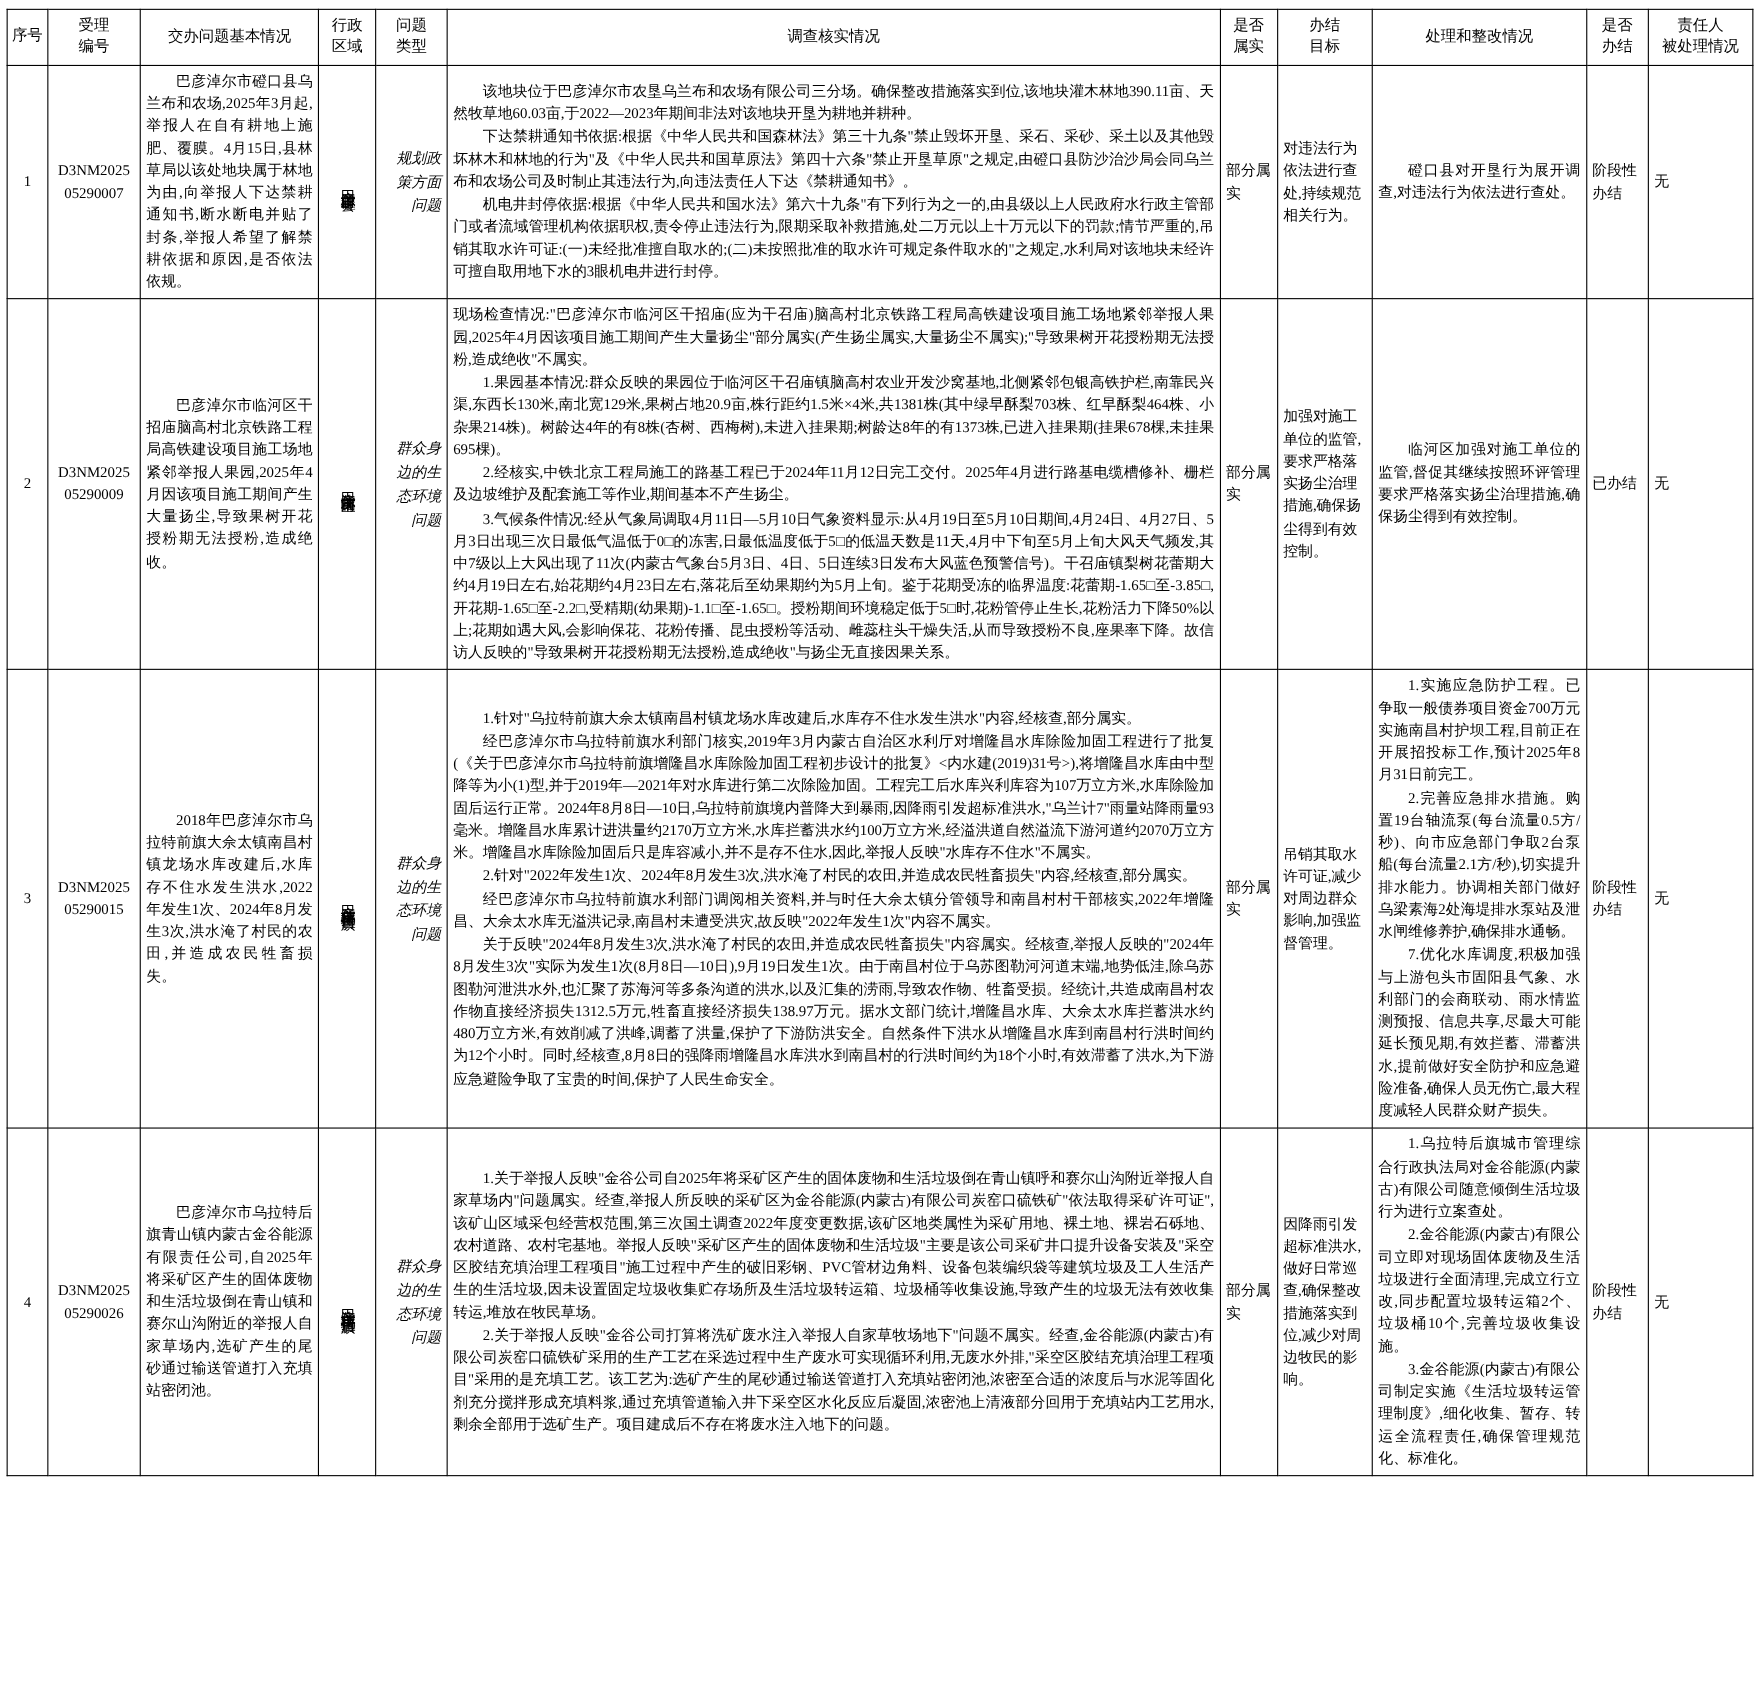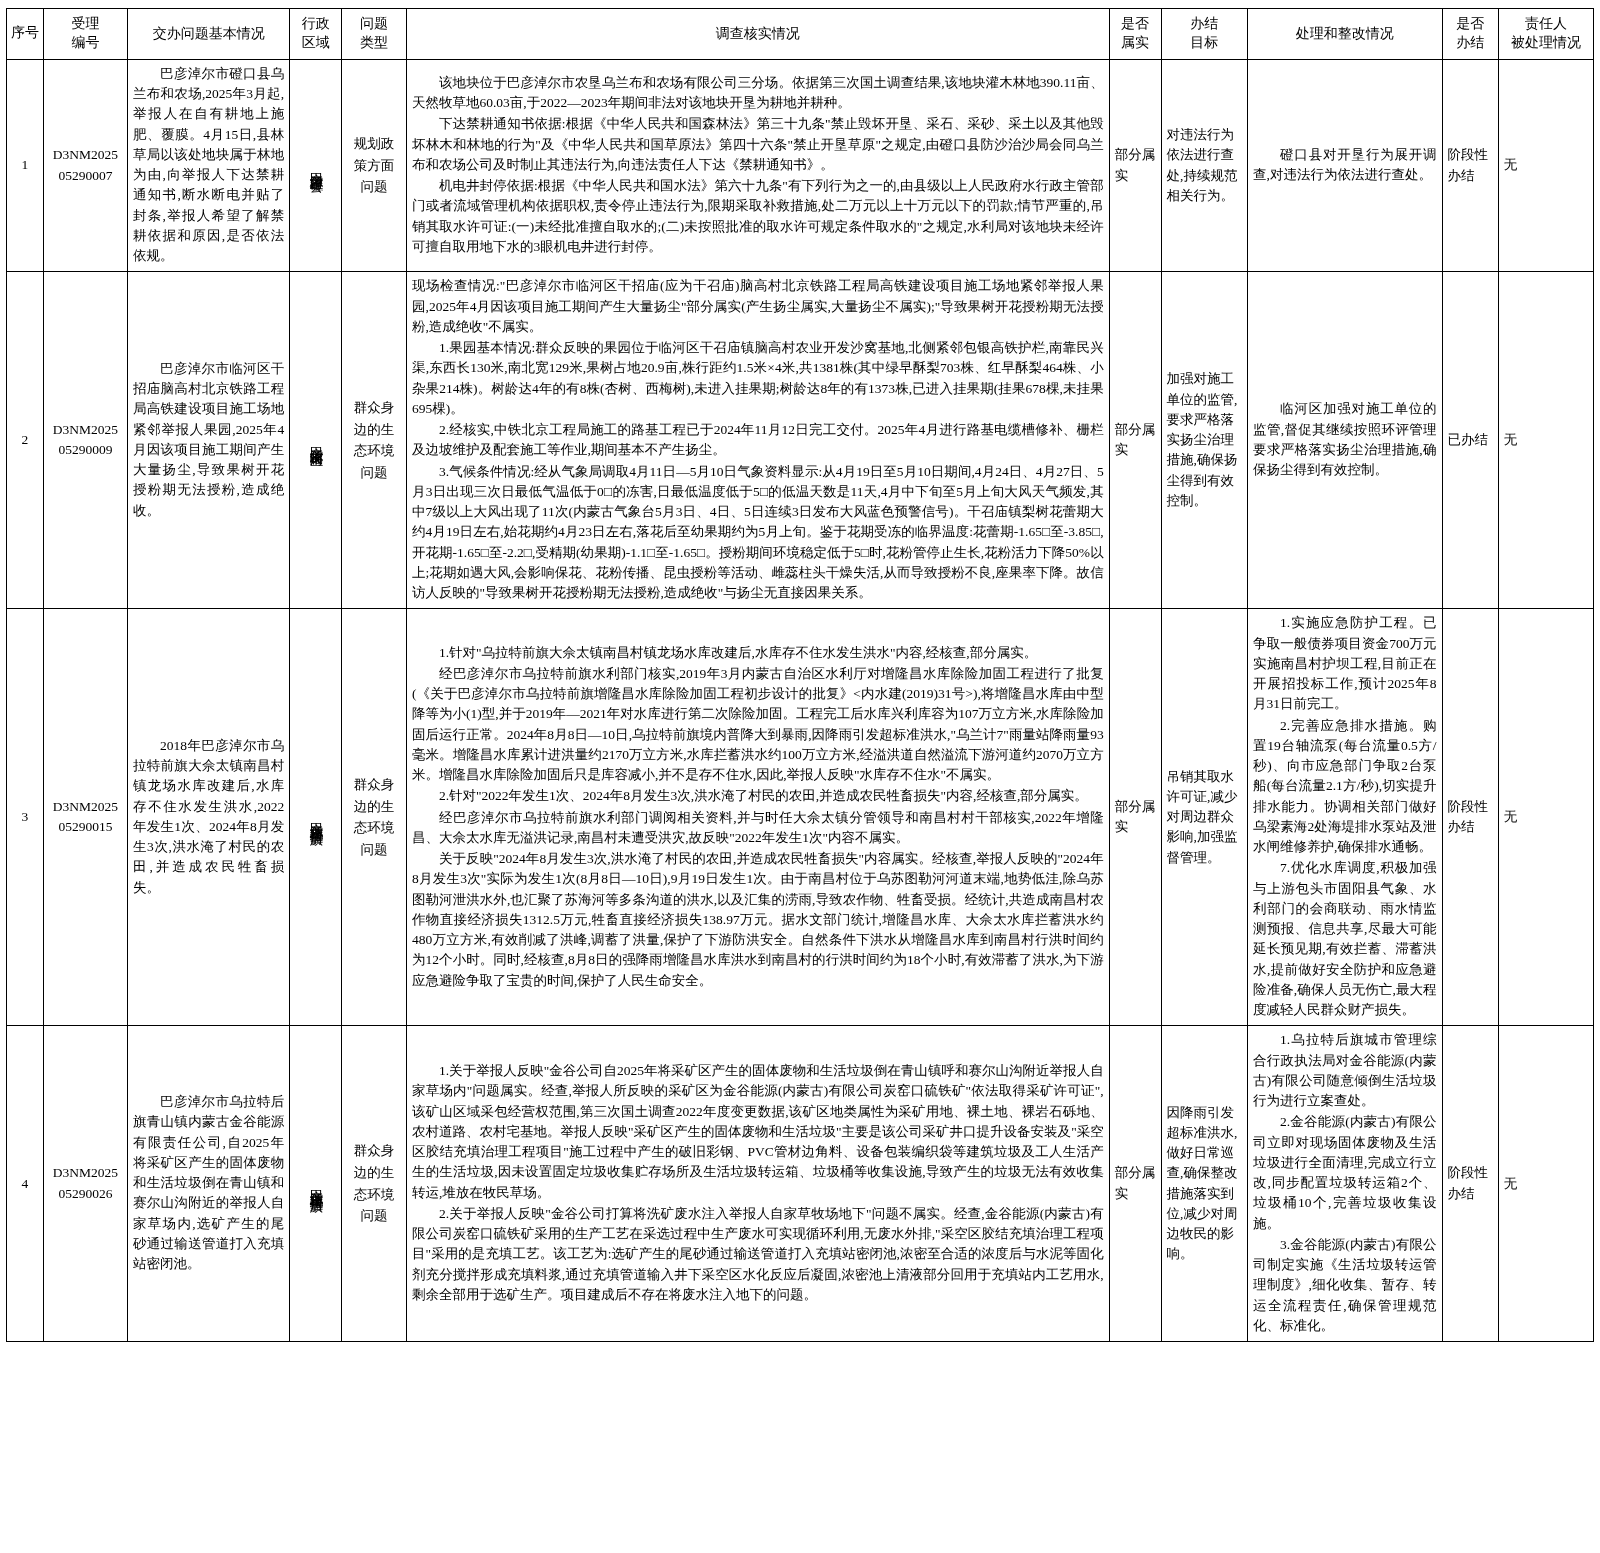--- a/index.html
+++ b/index.html
@@ -62,22 +62,23 @@
     display: flex;
     justify-content: center;
     align-items: center;
     min-height: 100%;
   }
   td.region, td.type {
     text-align: center;
   }
   .type-text {
     display: inline-block;
-    text-align: center;
+    text-align: right;
     line-height: 1.6;
+    font-style: italic;
   }
   .cellblock p {
     margin: 0 0 1px 0;
     text-indent: 2em;
   }
   .cellblock p.noindent { text-indent: 0; }
   .small-ctr {
     text-align: left;
     line-height: 1.6;
   }
@@ -173,21 +174,21 @@
         </td>
         <td class="region">
           <div class="vert-wrap">
               <div class="vert">巴彦淖尔市磴口县</div>
             </div>
         </td>
         <td class="type">
           <div class="type-text">规划政策方面问题</div>
         </td>
         <td class="just cellblock">
-          <p>该地块位于巴彦淖尔市农垦乌兰布和农场有限公司三分场。依据第三次国土调查结果,该地块灌木林地390.11亩、天然牧草地60.03亩,于2022—2023年期间非法对该地块开垦为耕地并耕种。</p>
+          <p>该地块位于巴彦淖尔市农垦乌兰布和农场有限公司三分场。确保整改措施落实到位,该地块灌木林地390.11亩、天然牧草地60.03亩,于2022—2023年期间非法对该地块开垦为耕地并耕种。</p>
           <p>下达禁耕通知书依据:根据《中华人民共和国森林法》第三十九条"禁止毁坏开垦、采石、采砂、采土以及其他毁坏林木和林地的行为"及《中华人民共和国草原法》第四十六条"禁止开垦草原"之规定,由磴口县防沙治沙局会同乌兰布和农场公司及时制止其违法行为,向违法责任人下达《禁耕通知书》。</p>
           <p>机电井封停依据:根据《中华人民共和国水法》第六十九条"有下列行为之一的,由县级以上人民政府水行政主管部门或者流域管理机构依据职权,责令停止违法行为,限期采取补救措施,处二万元以上十万元以下的罚款;情节严重的,吊销其取水许可证:(一)未经批准擅自取水的;(二)未按照批准的取水许可规定条件取水的"之规定,水利局对该地块未经许可擅自取用地下水的3眼机电井进行封停。</p>
         </td>
         <td class="small-ctr">部分属实</td>
         <td class="small-ctr">对违法行为依法进行查处,持续规范相关行为。</td>
         <td class="just cellblock">
           <p>磴口县对开垦行为展开调查,对违法行为依法进行查处。</p>
         </td>
         <td class="small-ctr">阶段性办结</td>
         <td class="small-ctr">无</td>

